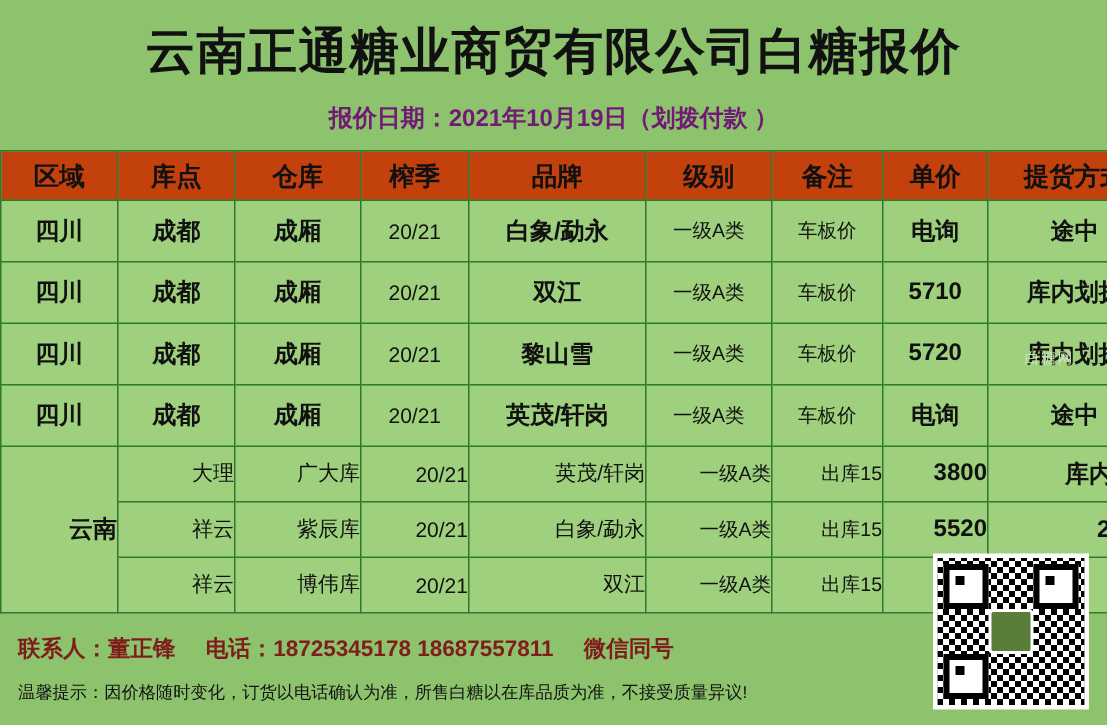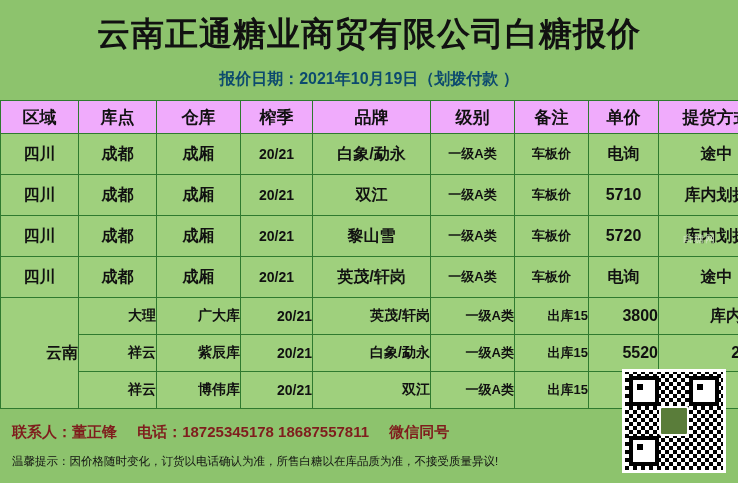--- a/index.html
+++ b/index.html
@@ -23,54 +23,54 @@
     padding-top:12px;
     letter-spacing:1px;
   }
   .subline{
     display:flex;
     justify-content:center;
     align-items:center;
     gap:38px;
     font-size:16px;
     font-weight:bold;
-    color:#0c4a6e;
+    color:#701a75;
     padding-top:12px;
     padding-bottom:10px;
   }
   table{
     border-collapse:collapse;
     width:722px;
     margin:0 auto;
     table-layout:fixed;
   }
   th,td{
     border:1px solid #2f7a2f;
     text-align:center;
     color:#111;
     background:#9fd07d;
     padding:0;
   }
   thead th{
     height:32px;
     font-size:17px;
     font-weight:bold;
-    background:#f0abfc;
+    background:#c2410c;
   }
   tbody td{
     height:40px;
     font-size:16px;
     font-weight:bold;
   }
   tbody tr.sub td{
     height:36px;
     text-align:right;
   }
-  td.small{font-size:13px;font-weight:bold;}
-  td.med{font-size:14px;font-weight:bold;}
+  td.small{font-size:13px;font-weight:normal;}
+  td.med{font-size:14px;font-weight:normal;}
   td.region-merge{
     font-size:16px;font-weight:bold;
   }
   .col1{width:78px;}
   .col2{width:78px;}
   .col3{width:84px;}
   .col4{width:72px;}
   .col5{width:118px;}
   .col6{width:84px;}
   .col7{width:74px;}

